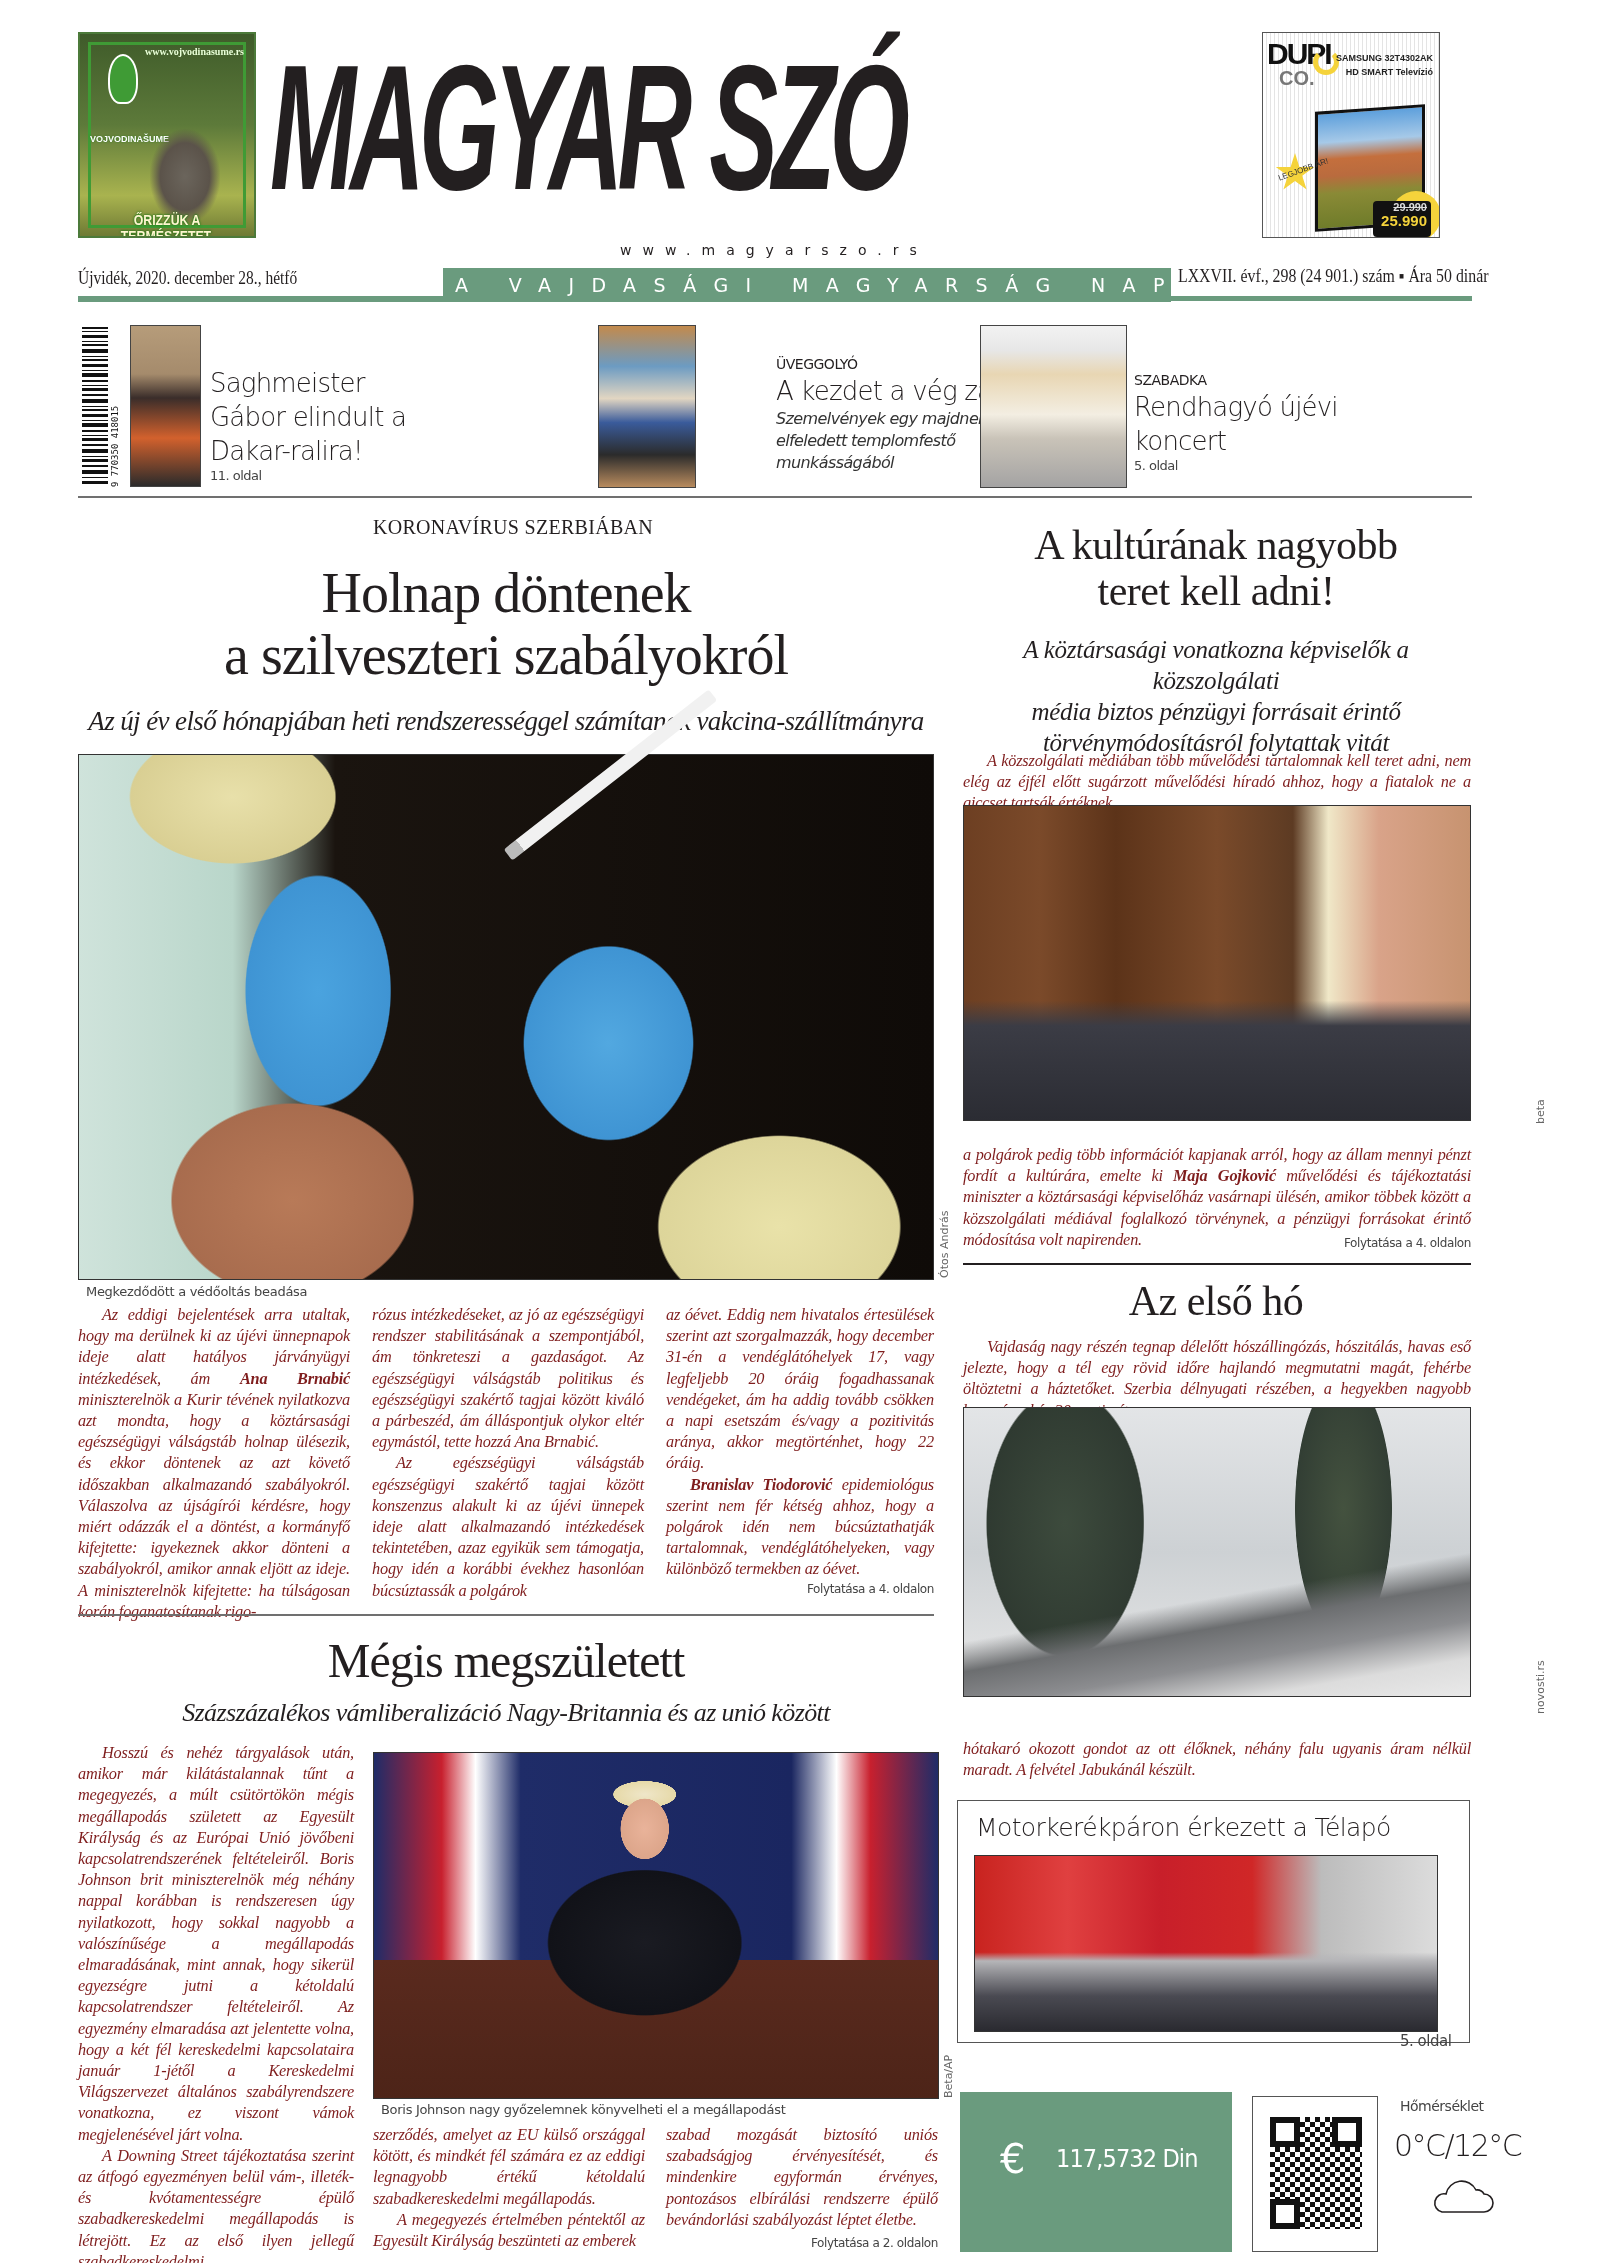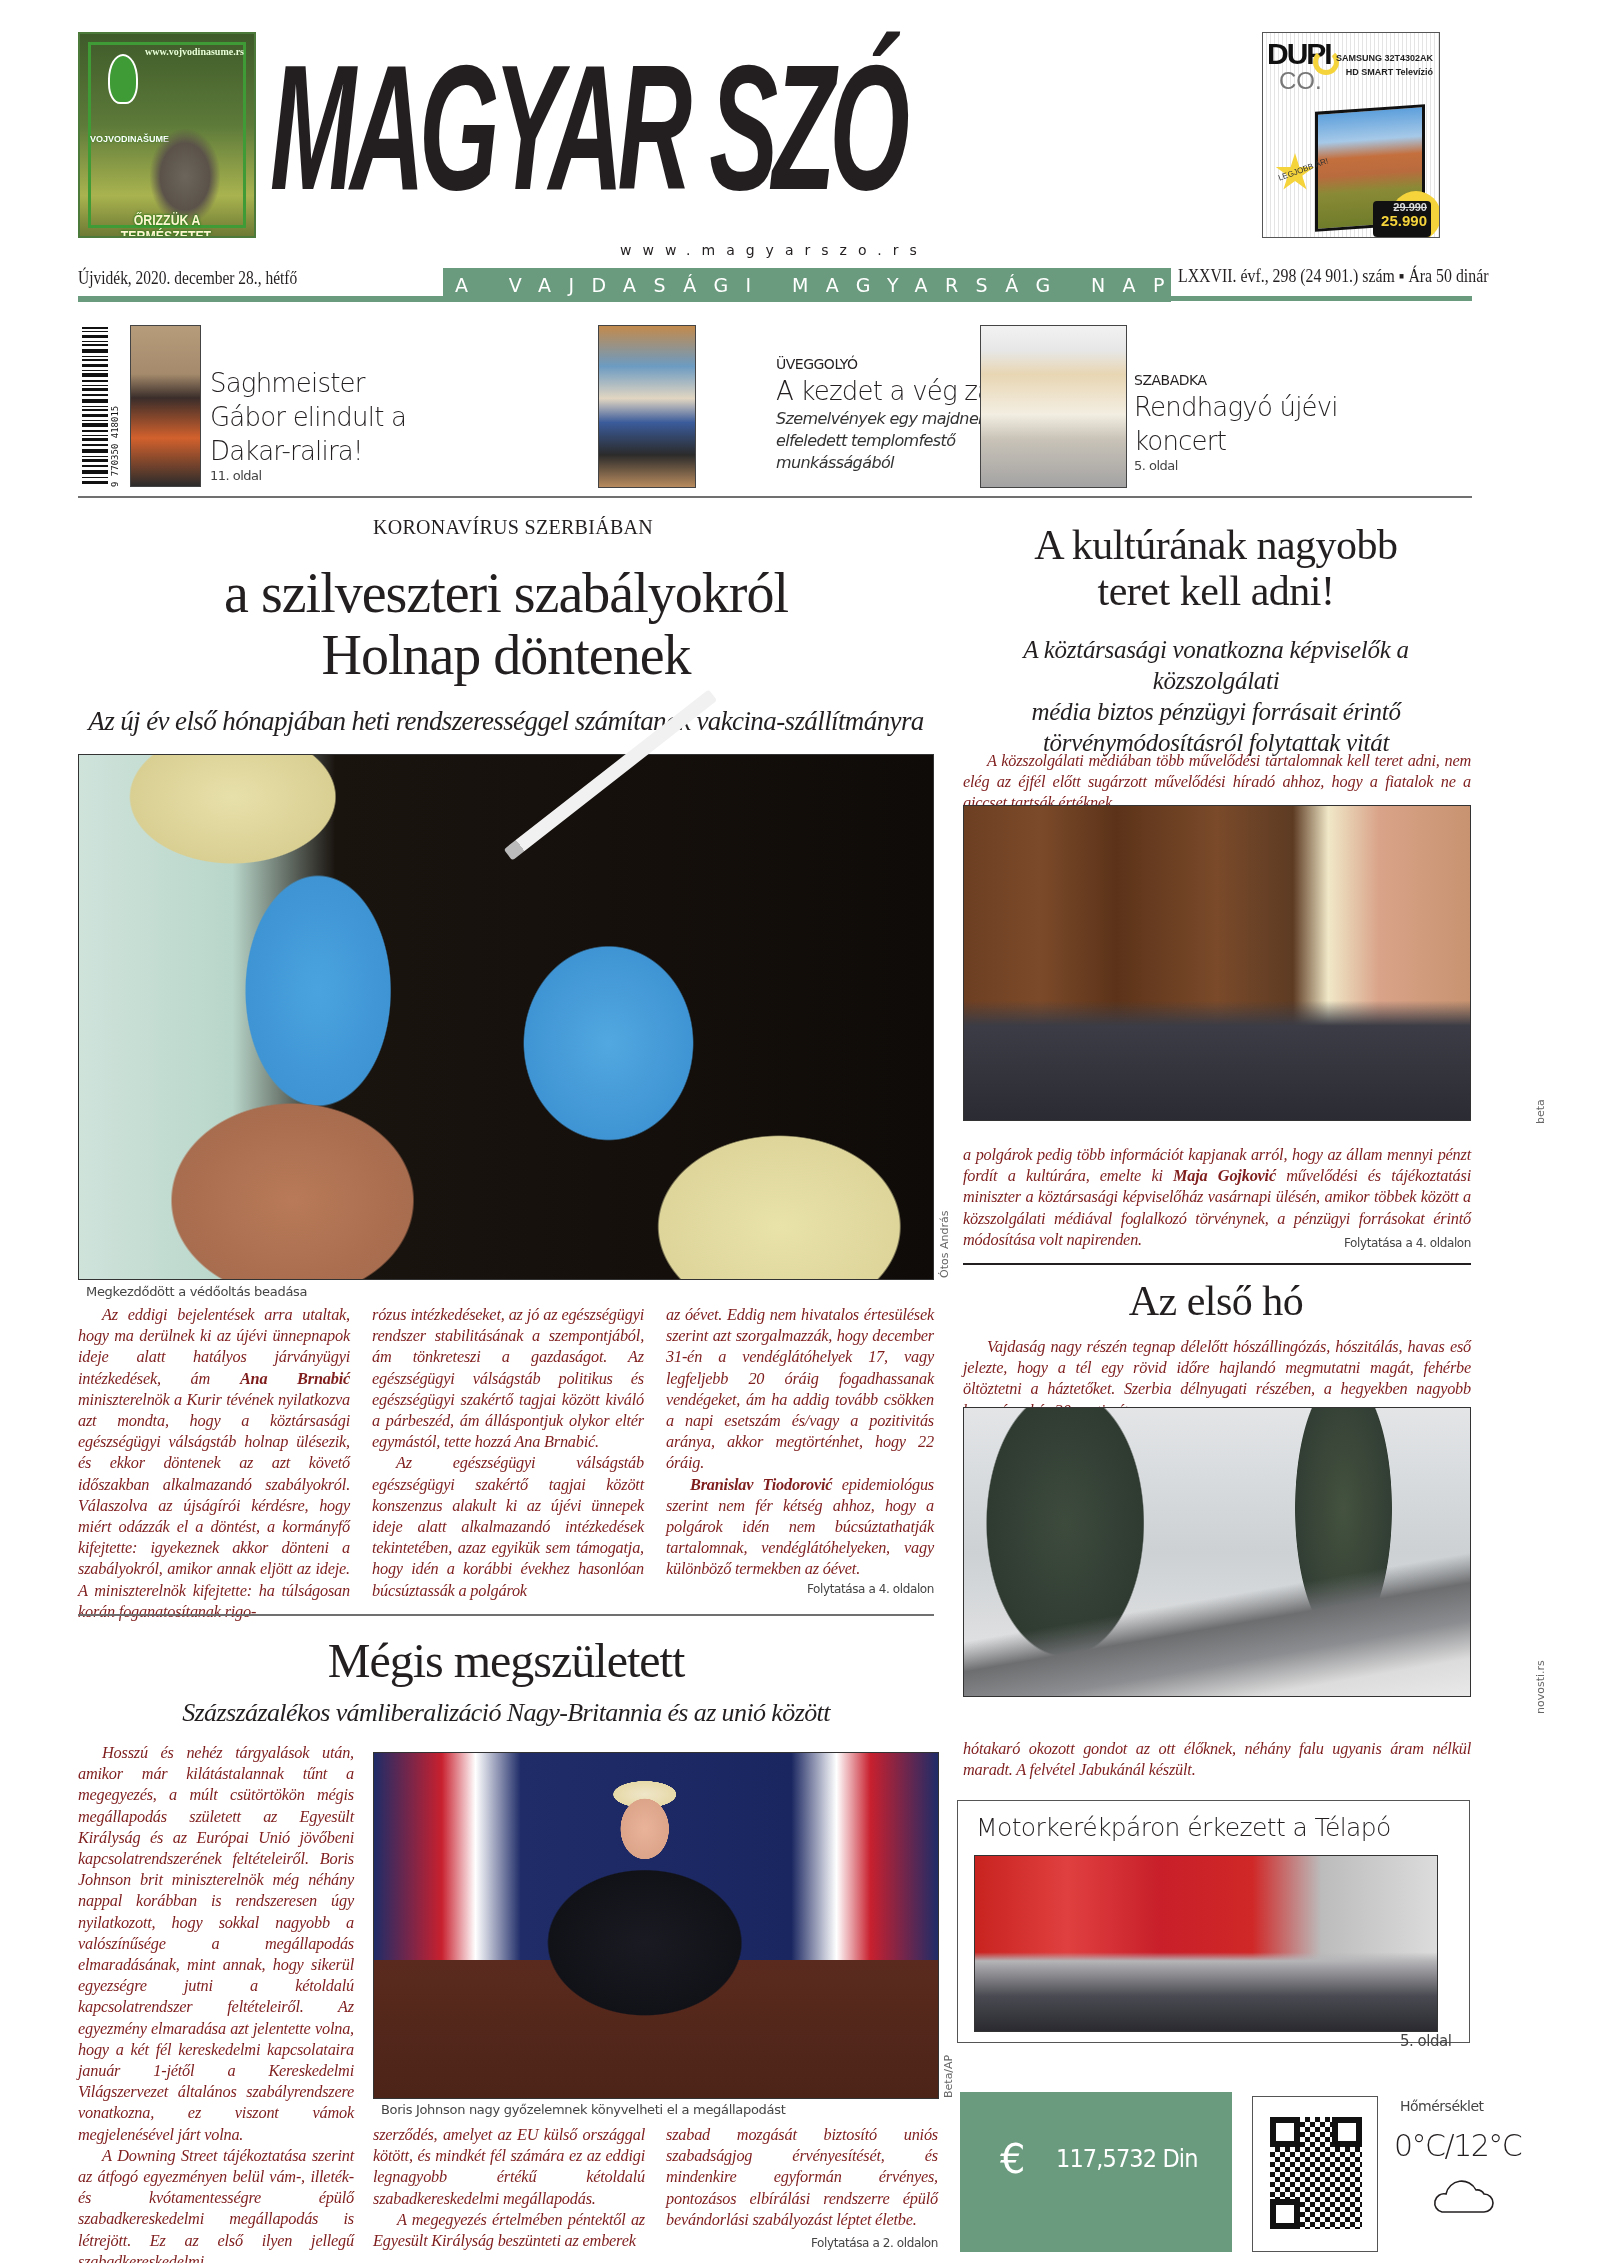--- a/index.html
+++ b/index.html
@@ -15,21 +15,21 @@
   .ad-left .logo { position: absolute; left: 28px; top: 20px; width: 30px; height: 50px; background: #3f9b35; border-radius: 50% 50% 40% 40%; border: 2px solid #fff; }
   .ad-left .brand { position: absolute; left: 10px; top: 100px; font-size: 9px; font-weight: bold; color: #fff; font-family: "Liberation Sans", sans-serif; text-shadow: 0 0 2px #2b7a21; }
   .ad-left .deer { position: absolute; left: 70px; top: 95px; width: 70px; height: 95px; background: radial-gradient(ellipse at 50% 50%, #6b655c 0%, #5b534a 50%, transparent 72%); }
   .ad-left .slogan { position: absolute; left: 0; right: 0; top: 178px; text-align: center; font-family: "Liberation Sans", sans-serif; font-weight: bold; font-size: 14.5px; line-height: 16px; color: #fff6cf; text-shadow: 0 0 3px #1f7a1a, 0 0 2px #1f7a1a; transform: scaleX(0.85); }
 
   .masthead-title { left: 270px; top: 28px; width: 530px; height: 200px; font-family: "Liberation Sans", sans-serif; font-weight: bold; font-style: italic; font-size: 178px; letter-spacing: -10px; color: #231f20; line-height: 200px; transform: scaleX(0.58); transform-origin: left top; white-space: nowrap; }
   .masthead-url { left: 620px; top: 242px; font-family: "DejaVu Sans", sans-serif; font-size: 14px; letter-spacing: 11px; color: #231f20; }
 
   .ad-right { left: 1262px; top: 32px; width: 178px; height: 206px; border: 1px solid #555; background: repeating-linear-gradient(90deg, #fff 0 3px, #e4e4e4 3px 4px); overflow: hidden; }
   .ad-right .dupi { position: absolute; left: 4px; top: 4px; font-family: "Liberation Sans", sans-serif; font-weight: bold; font-size: 30px; color: #111; letter-spacing: -2px; }
-  .ad-right .co { position: absolute; left: 16px; top: 34px; font-family: "Liberation Sans", sans-serif; font-weight: normal; font-size: 24px; color: #777; }
+  .ad-right .co { position: absolute; left: 16px; top: 34px; font-family: "Liberation Sans", sans-serif; font-weight: bold; font-size: 20px; color: #777; }
   .ad-right .ring { position: absolute; left: 50px; top: 16px; width: 26px; height: 26px; border: 5px solid #f5d33b; border-radius: 50%; border-top-color: transparent; }
   .ad-right .model { position: absolute; right: 6px; top: 18px; font-family: "Liberation Sans", sans-serif; font-size: 9px; font-weight: bold; color: #222; text-align: right; line-height: 14px; }
   .ad-right .tv { position: absolute; left: 52px; top: 75px; width: 110px; height: 120px; background: linear-gradient(180deg, #5ea0dc 0%, #a6c9e8 25%, #c46f3d 40%, #b96b3e 55%, #8a8a36 70%, #6f7c2a 100%); border: 3px solid #111; transform: skewY(-4deg); }
   .ad-right .star { position: absolute; left: 12px; top: 120px; width: 40px; height: 40px; background: #f5d33b; clip-path: polygon(50% 0,61% 35%,98% 35%,68% 57%,79% 91%,50% 70%,21% 91%,32% 57%,2% 35%,39% 35%); }
   .ad-right .star-text { position: absolute; left: 14px; top: 132px; font-size: 8px; color: #333; font-family: "Liberation Sans", sans-serif; transform: rotate(-20deg); }
   .ad-right .price-bubble { position: absolute; left: 128px; top: 158px; width: 50px; height: 50px; background: #f5d33b; border-radius: 50%; }
   .ad-right .price-tag { position: absolute; left: 110px; top: 168px; width: 58px; height: 36px; background: #111; border-radius: 4px; color: #f5d33b; font-family: "Liberation Sans", sans-serif; text-align: right; padding-right: 4px; }
   .ad-right .old { font-size: 11px; color: #ddd; text-decoration: line-through; display: block; font-weight: bold; }
   .ad-right .new { font-size: 15px; font-weight: bold; display: block; line-height: 15px; }
 
@@ -228,22 +228,22 @@
   <div class="teaser-kicker">SZABADKA</div>
   <div class="teaser-title" style="margin-top:2px;">Rendhagyó újévi</div>
   <div class="teaser-title">koncert</div>
   <div class="teaser-page">5. oldal</div>
 </div>
 
 <div class="abs rule-grey" style="left:78px; top:496px; width:1394px;"></div>
 
 <div class="abs kicker-serif" style="left:85px; top:516px; width:856px; text-align:center;">KORONAVÍRUS SZERBIÁBAN</div>
 <div class="abs h-main" style="left:78px; top:562px; width:856px;">
+  <div>Holnap döntenek</div>
   <div>a szilveszteri szabályokról</div>
-  <div>Holnap döntenek</div>
 </div>
 <div class="abs deck" style="left:78px; top:706px; width:856px; white-space:nowrap;">Az új év első hónapjában heti rendszerességgel számítanak vakcina-szállítmányra</div>
 <div class="abs rule-dark" style="left:78px; top:754px; width:856px; height:1px;"></div>
 
 <div class="abs photo vaccine-photo"></div>
 <div class="abs syringe"></div>
 <div class="abs credit" style="left:938px; top:1278px;">Ótos András</div>
 <div class="abs caption" style="left:78px; top:1284px;">Megkezdődött a védőoltás beadása</div>
 
 <div class="abs body" style="left:78px; top:1304px; width:272px;">

